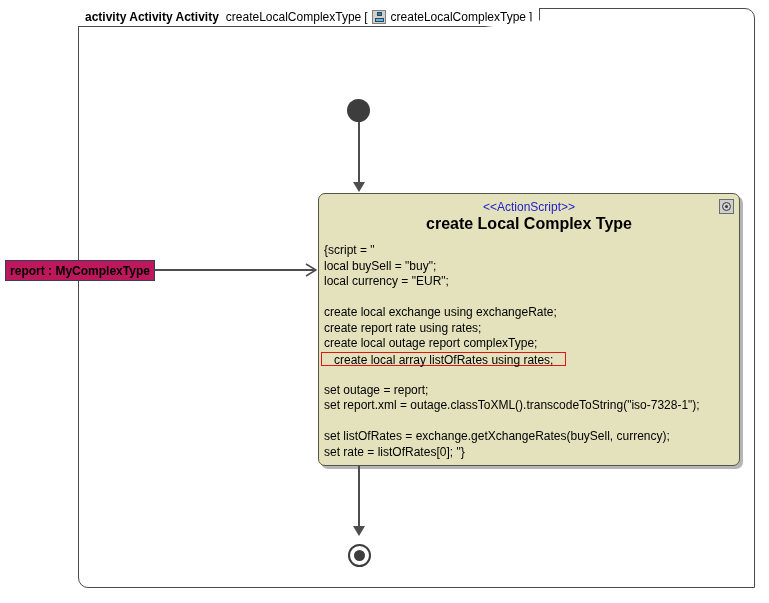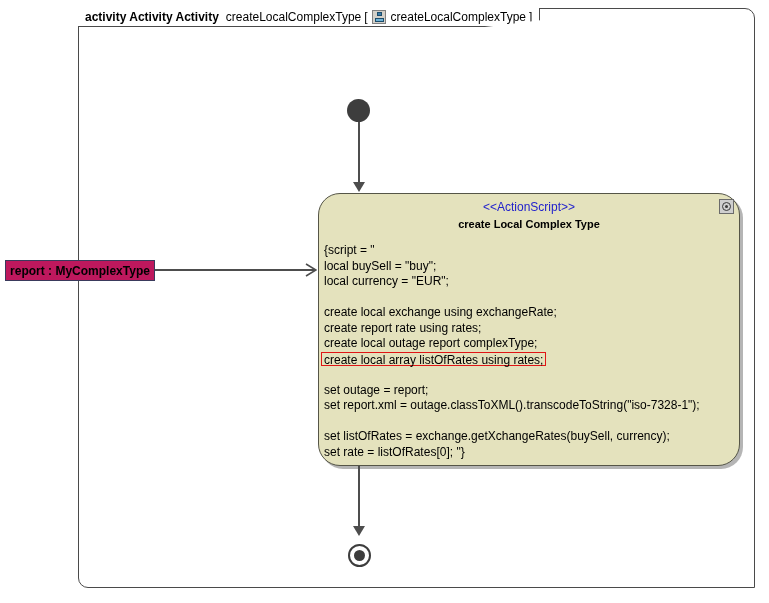--- a/index.html
+++ b/index.html
@@ -188,54 +188,54 @@
 
   
   #action-node {
     position: absolute;
     left: 318px;
     top: 193px;
     width: 422px;
     height: 273px;
     background: #e4e2bd;
     border: 1px solid #555547;
-    border-radius: 22px;
+    border-radius: 7px;
     box-sizing: border-box;
     box-shadow: 3px 3px 0 rgba(90,90,90,0.45);
   }
   #action-stereotype {
     text-align: center;
     color: #2222cc;
     font-size: 12px;
     margin-top: 6px;
     line-height: 15px;
   }
   #action-title {
     text-align: center;
-    font-size: 11px;
+    font-size: 16px;
     font-weight: bold;
     color: #000000;
     line-height: 16px;
     margin-top: 1px;
   }
   #action-body {
     margin-top: 11px;
     padding-left: 5px;
     font-size: 12px;
     color: #000000;
     line-height: 15.5px;
   }
   #action-body .line {
     white-space: pre;
     height: 15.5px;
   }
   #action-body .line.highlight {
     display: inline-block;
     border: 1px solid #e01515;
-    padding: 0 2px;
+    padding: 0 12px;
     margin-left: -3px;
     height: 14.5px;
     line-height: 14px;
     box-sizing: border-box;
   }
   .line-wrap { height: 15.5px; }
 
   
   #action-corner-button {
     position: absolute;

